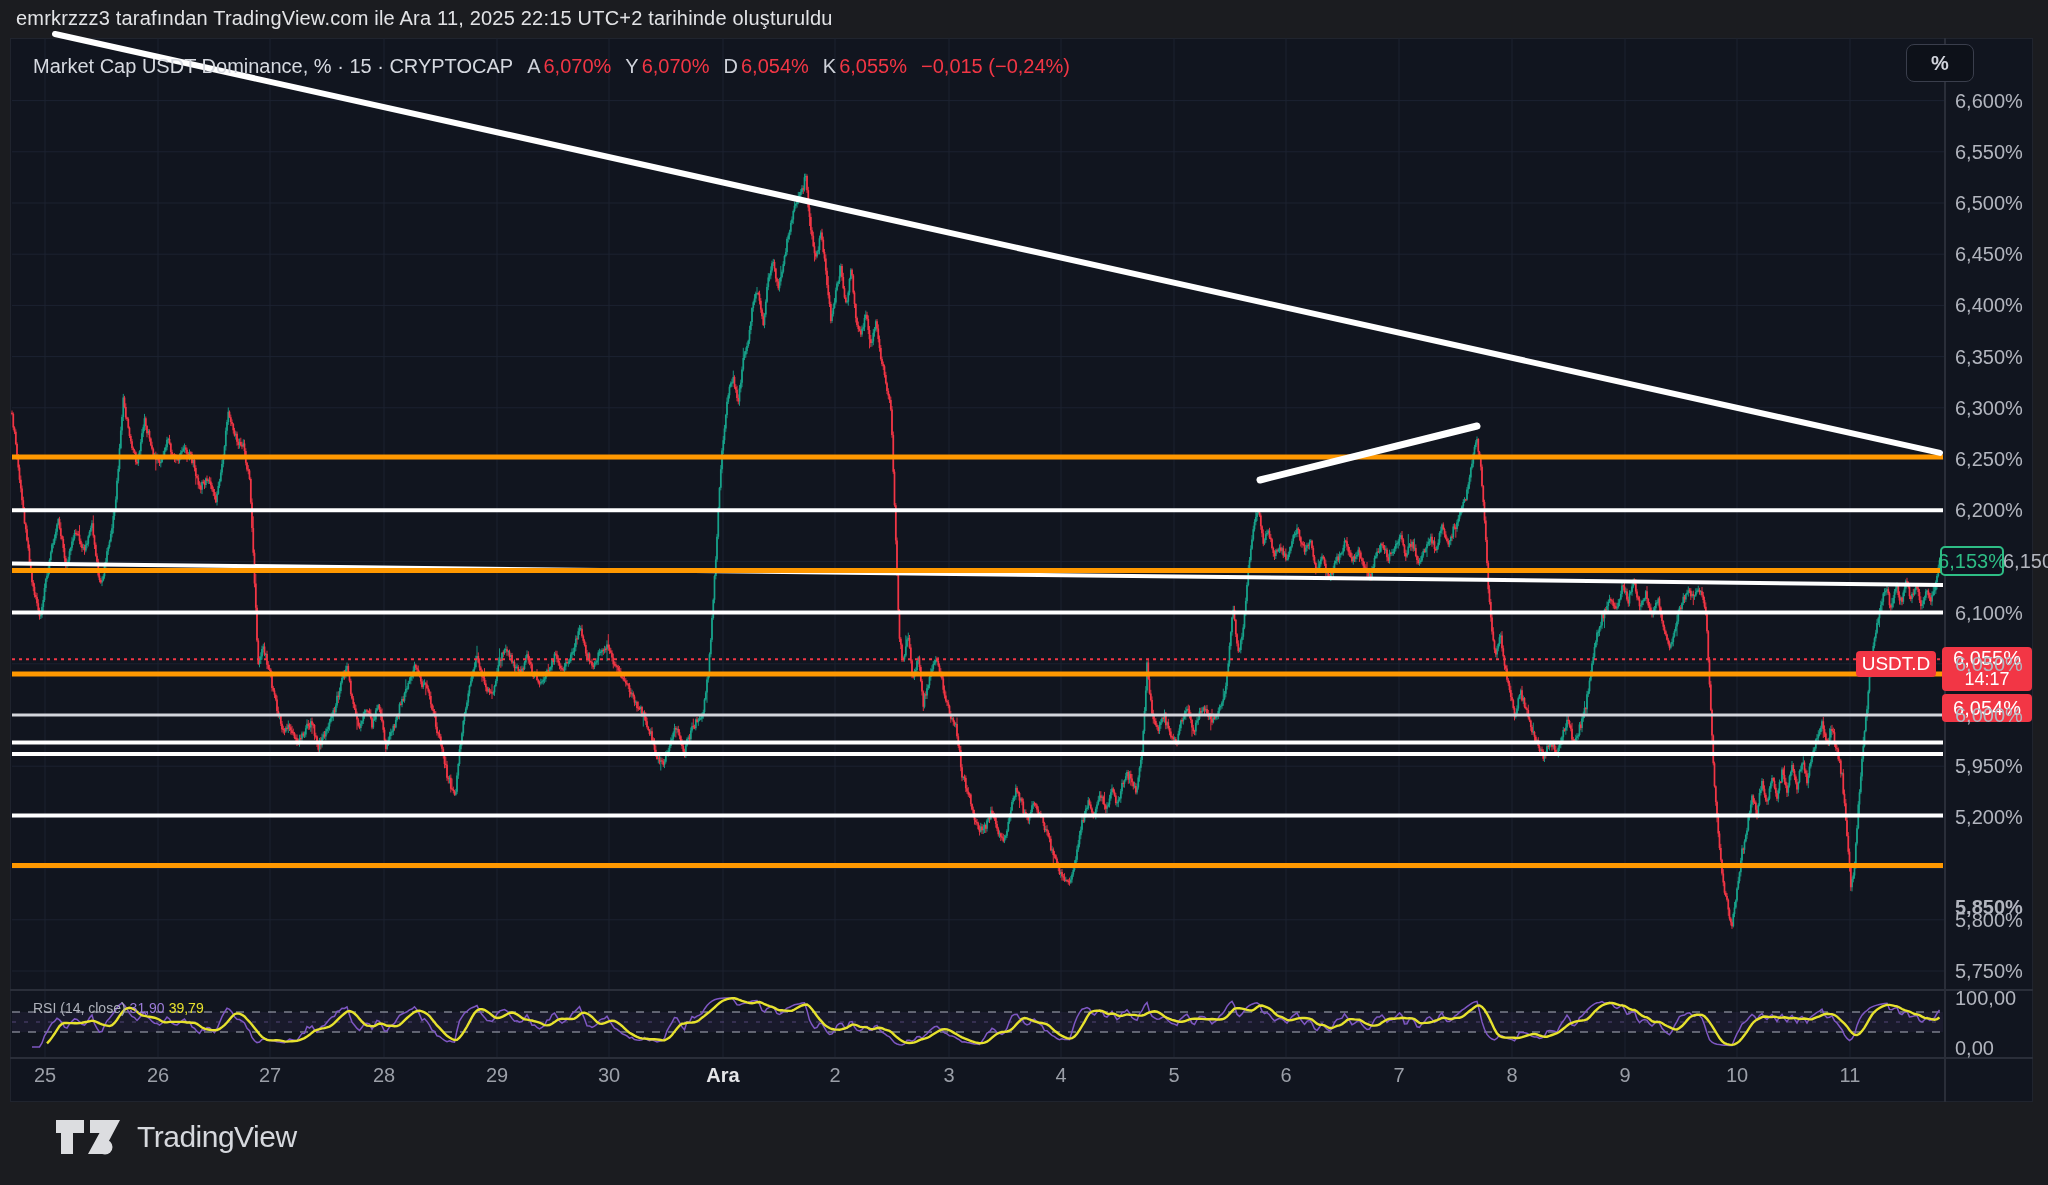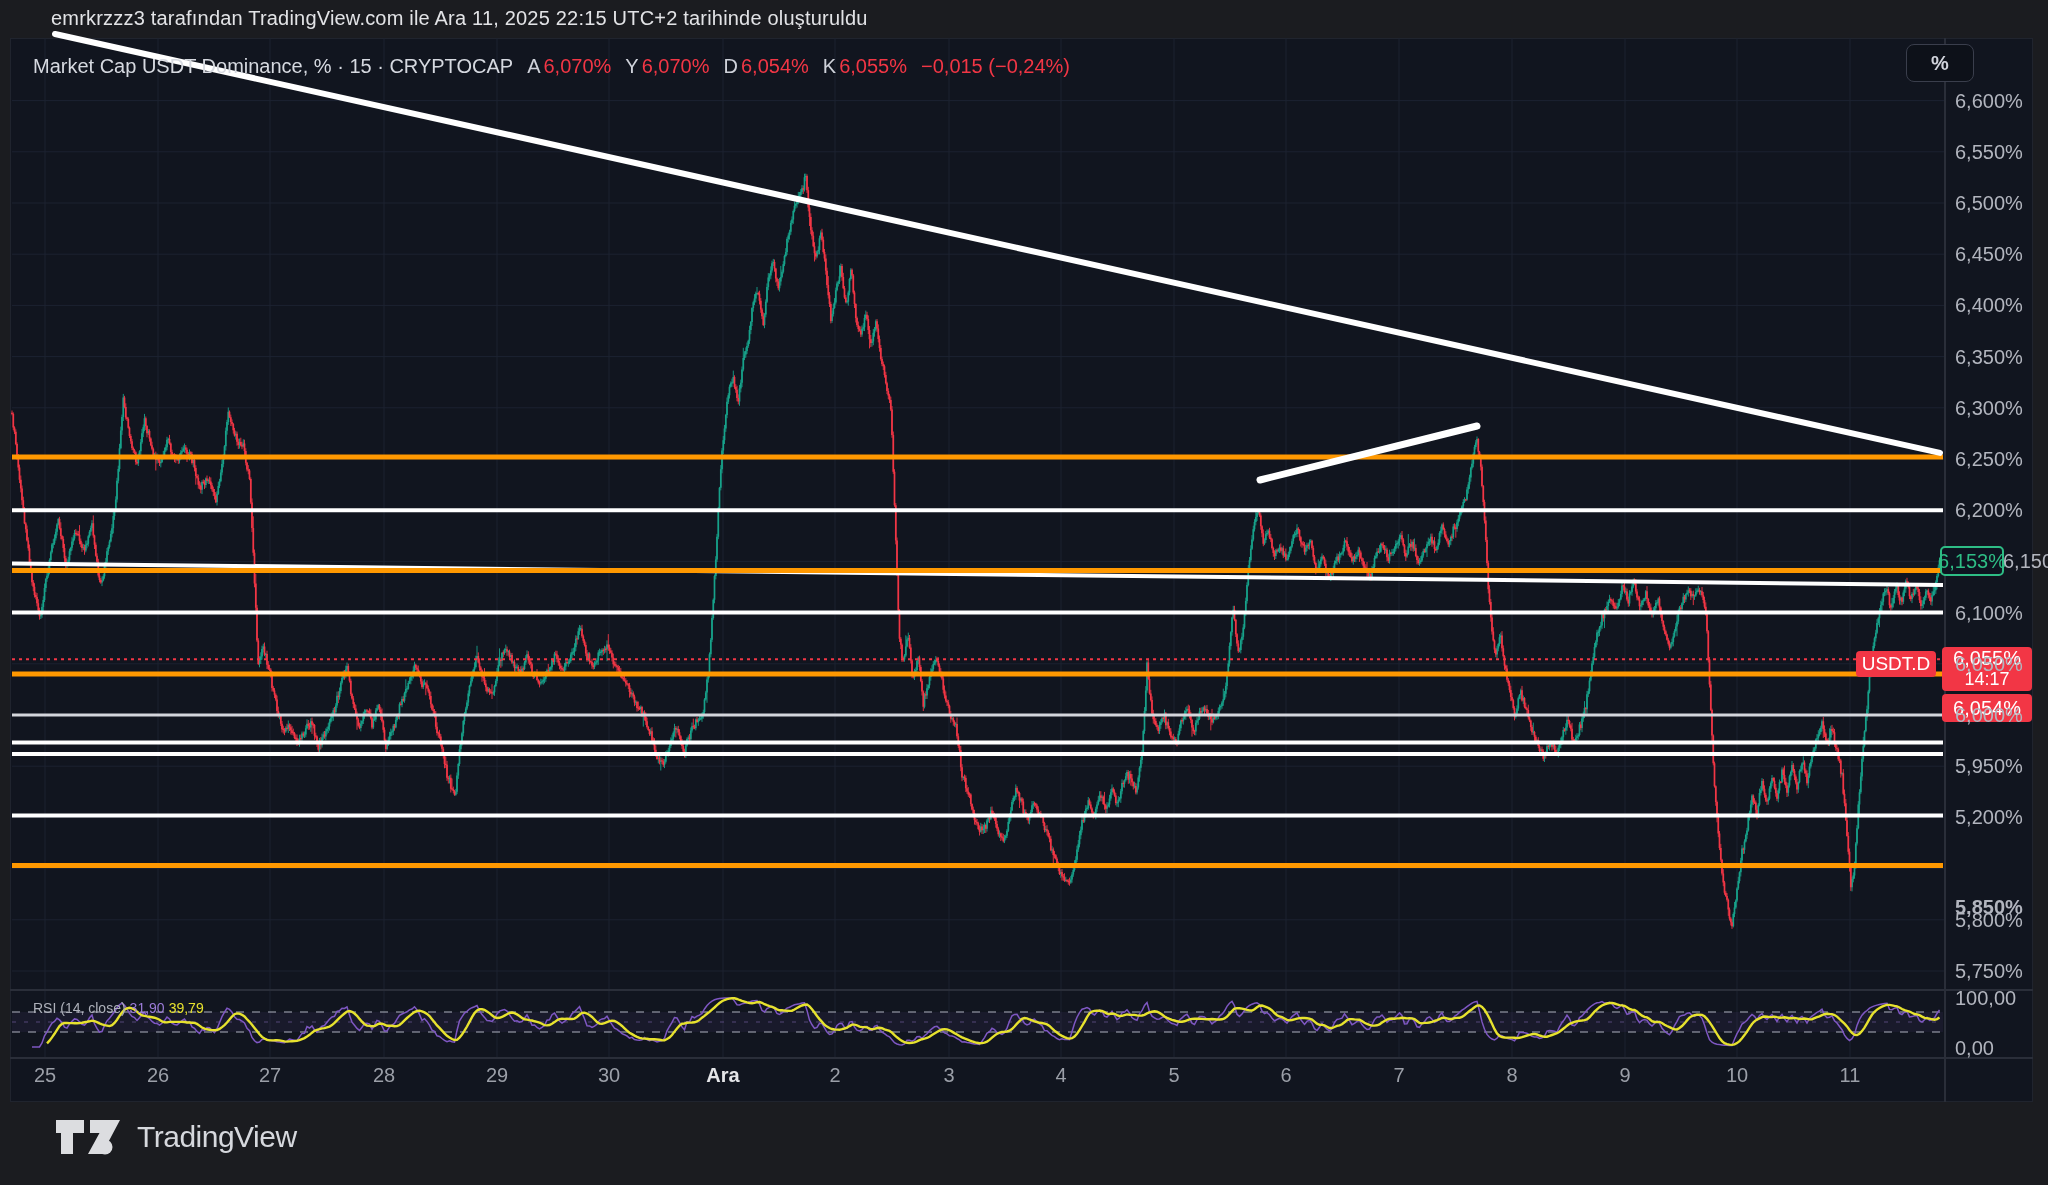--- a/index.html
+++ b/index.html
@@ -2,21 +2,21 @@
 <html><head>
 <meta charset="utf-8">
 <style>
   html,body{margin:0;padding:0;background:#1b1c20;}
   #stage{position:relative;width:2048px;height:1185px;overflow:hidden;
          background:#1b1c20;font-family:"Liberation Sans","DejaVu Sans",sans-serif;
          -webkit-font-smoothing:antialiased;}
   .abs{position:absolute;}
   #widget{left:10px;top:38px;width:2023px;height:1064px;background:#11151f;border:1px solid #20242e;box-sizing:border-box;}
   #chart-svg{left:0;top:0;pointer-events:none;}
-  #attribution{left:16px;top:7px;font-size:20px;color:#e2e3e6;letter-spacing:.2px;white-space:nowrap;margin-left:35px;}
+  #attribution{left:16px;top:7px;font-size:20px;color:#e2e3e6;letter-spacing:.2px;white-space:nowrap;}
   #legend{left:33px;top:55px;display:flex;align-items:center;gap:14px;font-size:20px;white-space:nowrap;}
   #legend .title{color:#d6d9e0;}
   #legend .grp{display:flex;gap:3px;}
   #legend .lbl{color:#cfd2da;}
   #legend .val,#legend .chg{color:#f23645;}
   .axis-label{color:#b2b5be;font-size:20px;line-height:24px;white-space:nowrap;}
   .price-label{left:1955px;}
   .time-label{top:1063px;font-size:20px;line-height:24px;color:#9b9fa8;transform:translateX(-50%);}
   .time-label.month{color:#e4e5e8;font-weight:bold;}
   #unit-btn{left:1906px;top:44px;width:66px;height:36px;background:#0d1119;border:1px solid #3a3e4c;

